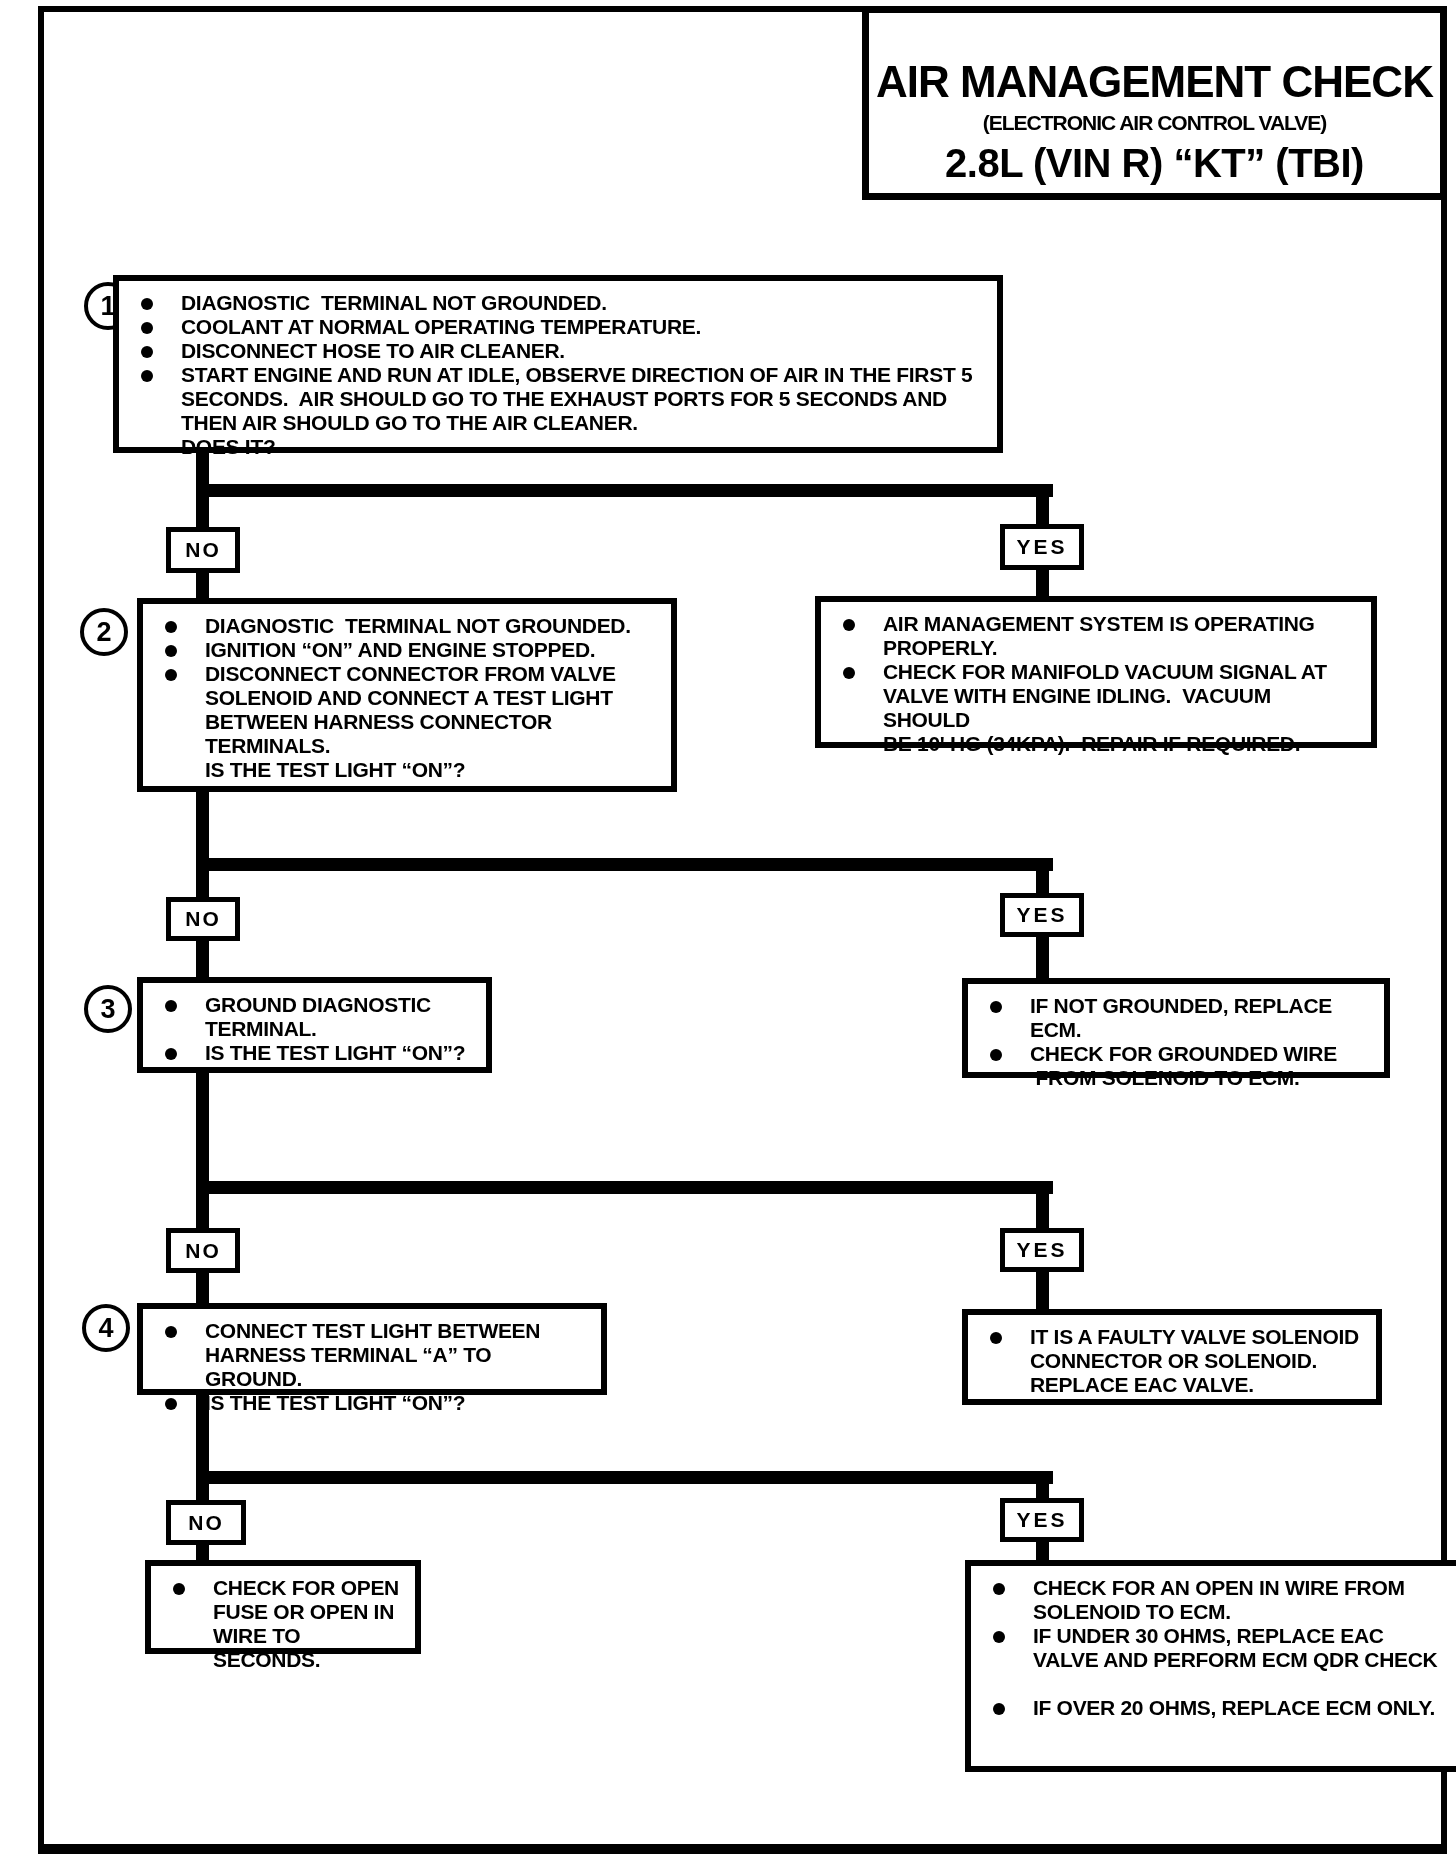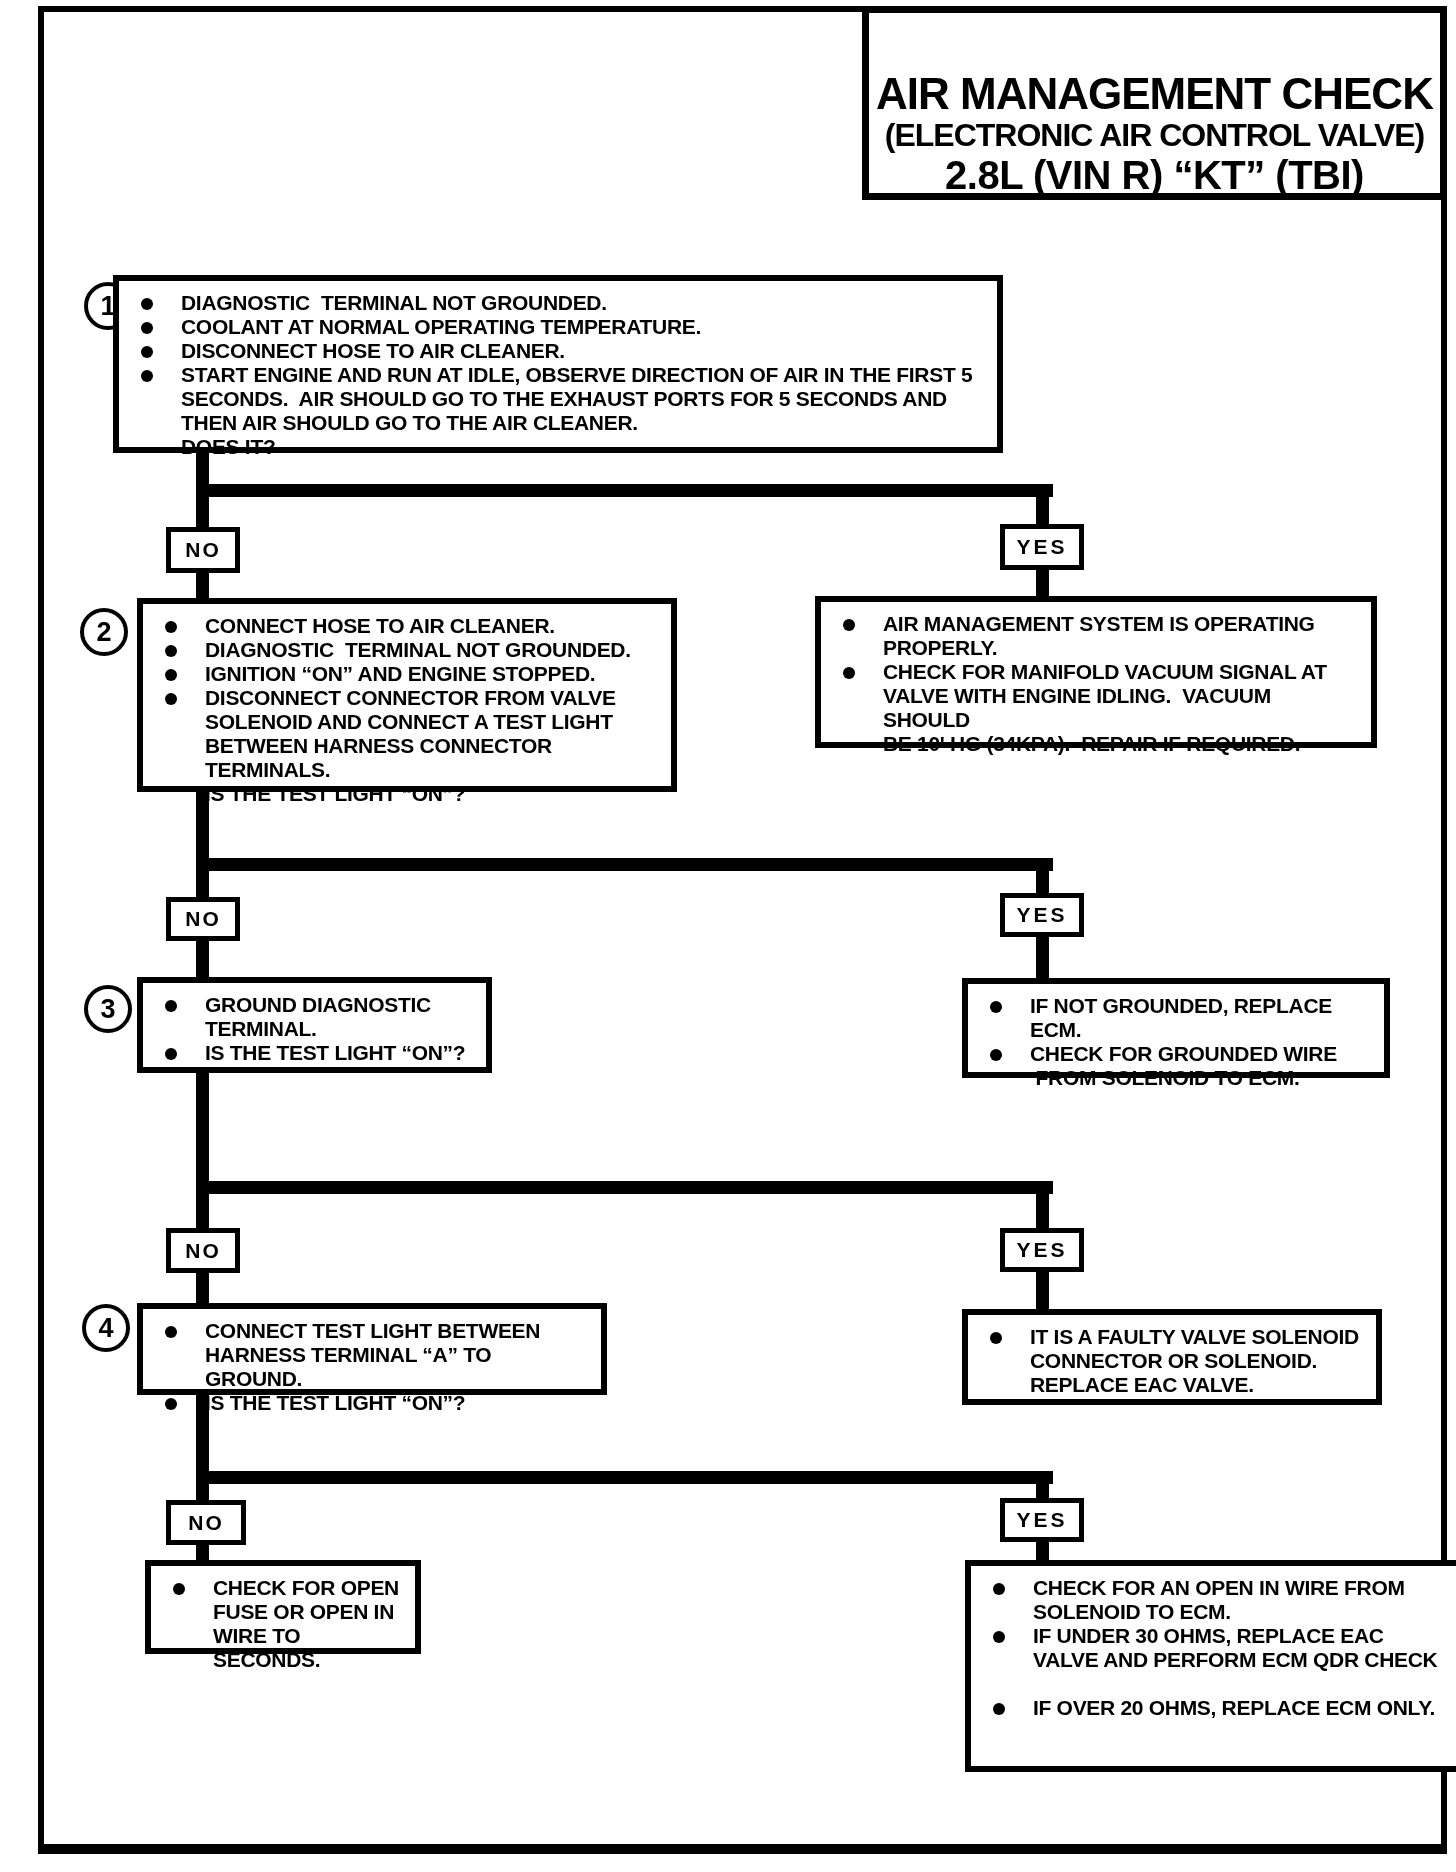--- a/index.html
+++ b/index.html
@@ -3,23 +3,23 @@
 <meta charset="utf-8">
 <style>
   html,body{margin:0;padding:0;background:#ffffff;}
   body{width:1456px;height:1872px;position:relative;font-family:"Liberation Sans",sans-serif;color:#000;}
   #canvas{position:absolute;left:0;top:0;width:1456px;height:1872px;background:#fff;overflow:hidden;}
 
   .frame{position:absolute;left:38px;top:6px;width:1409px;height:1848px;box-sizing:border-box;
          border:6px solid #000;border-bottom-width:10px;z-index:0;}
 
   .titlebox{position:absolute;left:862px;top:6px;width:585px;height:194px;box-sizing:border-box;
-            border:7px solid #000;background:#fff;z-index:3;text-align:center;padding-top:58px;}
+            border:7px solid #000;background:#fff;z-index:3;text-align:center;padding-top:46px;}
   .t1{font-size:44px;font-weight:bold;letter-spacing:-1px;line-height:46px;}
-  .t2{font-size:32px;font-weight:bold;letter-spacing:-1px;line-height:36px;}
+  .t2{font-size:21px;font-weight:bold;letter-spacing:-1px;line-height:36px;}
   .t3{font-size:40px;font-weight:bold;letter-spacing:-0.5px;line-height:44px;}
 
   .conn{position:absolute;background:#000;z-index:1;}
 
   .box{position:absolute;box-sizing:border-box;border:6px solid #000;background:#fff;z-index:2;
        padding:10px 14px 8px 16px;}
   .brow{display:flex;align-items:flex-start;}
   .dot{flex:none;width:12px;height:12px;border-radius:50%;background:#000;margin:7px 28px 0 6px;}
   .btxt{font-size:21px;font-weight:bold;line-height:24px;letter-spacing:-0.3px;white-space:pre-wrap;}
   .gap{margin-top:24px;}
@@ -96,24 +96,20 @@
 DOES IT?</span>
       </div>
   </div>
 
   <div class="lab no" style="left:166px;top:527px;width:74px;height:46px;">NO</div>
   <div class="lab yes" style="left:1000px;top:524px;width:84px;height:46px;">YES</div>
 
   <div class="box" style="left:137px;top:598px;width:540px;height:194px;">
     <div class="brow">
         <span class="dot"></span>
-        <span class="btxt">CONNECT HOSE TO AIR CLEANER.</span>
-      </div>
-    <div class="brow">
-        <span class="dot"></span>
         <span class="btxt">DIAGNOSTIC  TERMINAL NOT GROUNDED.</span>
       </div>
     <div class="brow">
         <span class="dot"></span>
         <span class="btxt">IGNITION “ON” AND ENGINE STOPPED.</span>
       </div>
     <div class="brow">
         <span class="dot"></span>
         <span class="btxt">DISCONNECT CONNECTOR FROM VALVE
 SOLENOID AND CONNECT A TEST LIGHT

